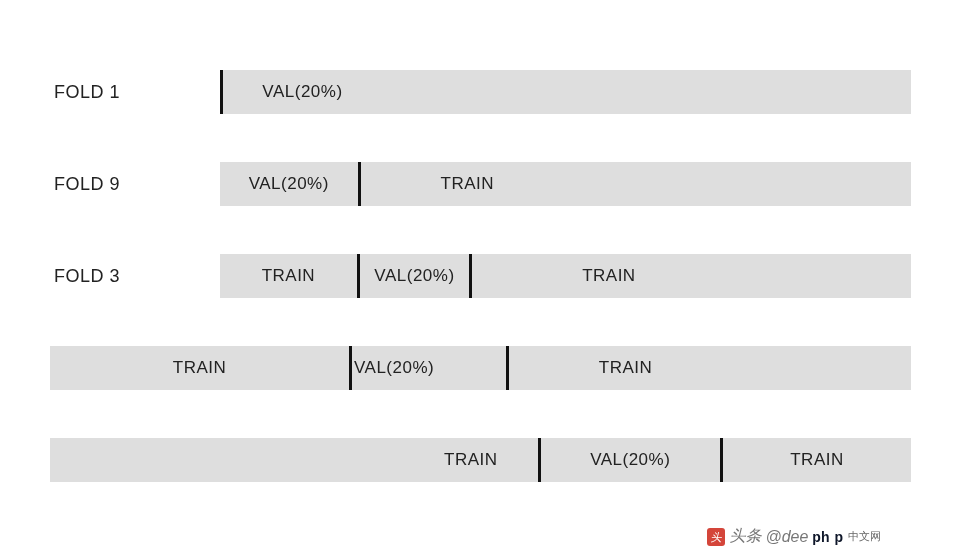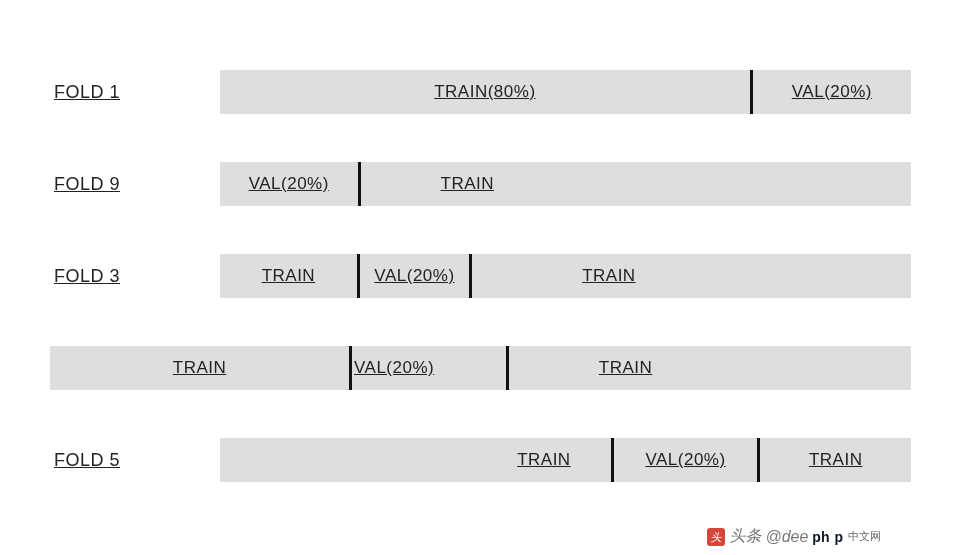--- a/index.html
+++ b/index.html
@@ -10,21 +10,20 @@
       font-family: Arial, Helvetica, sans-serif;
       padding: 70px 50px 20px 50px;
       position: relative;
       color: #222;
     }
     .fold-row {
       display: flex;
       align-items: center;
       margin-bottom: 48px;
       height: 44px;
-      text-decoration: underline;
     }
     .fold-label {
       width: 170px;
       font-size: 18px;
       letter-spacing: 0.5px;
       color: #222;
       padding-left: 4px;
     }
     .bar {
       flex: 1;
@@ -75,21 +74,20 @@
       font-style: normal;
     }
   </style>
 </head>
 <body>
 
 <div id="diagram">
     <div class="fold-row">
       <div class="fold-label">FOLD 1</div>
       <div class="bar">
-        <div class="segment" style="width: 77%; justify-content: center;">TRAIN(80%)</div>
         <div class="divider"></div>
         <div class="segment" style="width: 23%; justify-content: center;">VAL(20%)</div>
       </div>
     </div>
     <div class="fold-row">
       <div class="fold-label">FOLD 9</div>
       <div class="bar">
         <div class="segment" style="width: 20%; justify-content: center;">VAL(20%)</div>
         <div class="divider"></div>
         <div class="segment" style="width: 80%; justify-content: flex-start; padding-left: 80px;">TRAIN</div>
@@ -108,21 +106,20 @@
     <div class="fold-row">
       <div class="bar">
         <div class="segment" style="width: 35%; justify-content: center;">TRAIN</div>
         <div class="divider"></div>
         <div class="segment" style="width: 18%; justify-content: flex-start; padding-left: 2px;">VAL(20%)</div>
         <div class="divider"></div>
         <div class="segment" style="width: 47%; justify-content: flex-start; padding-left: 90px;">TRAIN</div>
       </div>
     </div>
     <div class="fold-row">
-      <div class="fold-label">FOLD 5</div>
       <div class="bar">
         <div class="segment" style="width: 57%; justify-content: flex-end; padding-right: 40px;">TRAIN</div>
         <div class="divider"></div>
         <div class="segment" style="width: 21%; justify-content: center;">VAL(20%)</div>
         <div class="divider"></div>
         <div class="segment" style="width: 22%; justify-content: center;">TRAIN</div>
       </div>
     </div>
   </div>
 

